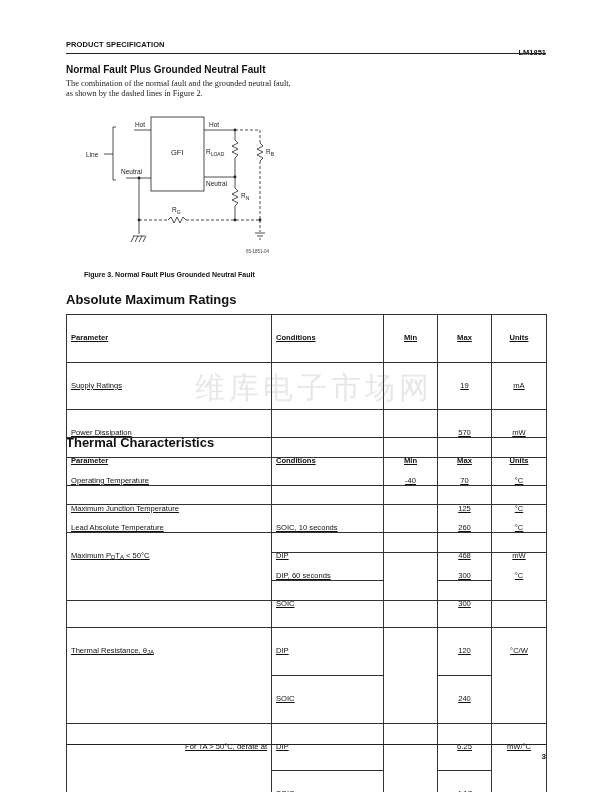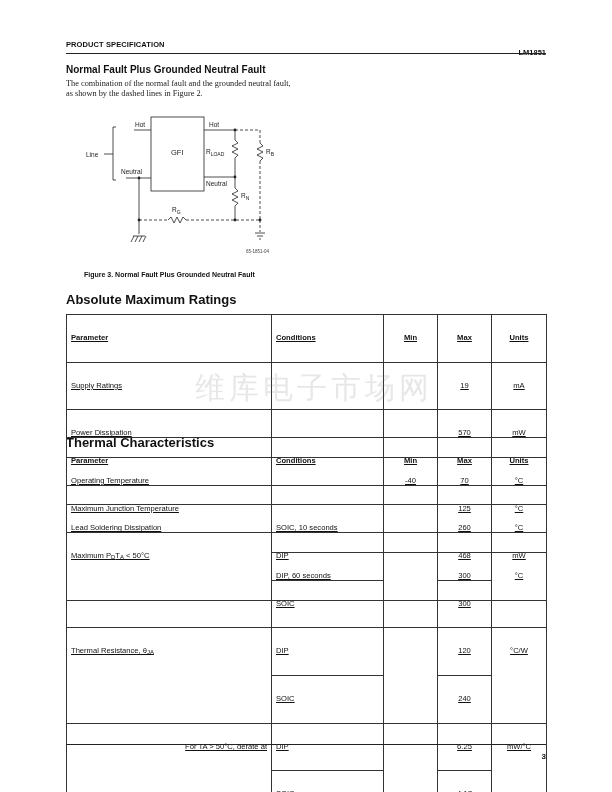--- a/index.html
+++ b/index.html
@@ -142,21 +142,21 @@
     <td class="c">mW</td>
   </tr>
   <tr>
     <td>Operating Temperature</td>
     <td></td>
     <td class="c">-40</td>
     <td class="c">70</td>
     <td class="c">°C</td>
   </tr>
   <tr>
-    <td rowspan="2" style="vertical-align:top;">Lead Soldering Dissipation</td>
+    <td rowspan="2" style="vertical-align:top;">Lead Absolute Temperature</td>
     <td>SOIC, 10 seconds</td>
     <td class="c"></td>
     <td class="c">260</td>
     <td class="c">°C</td>
   </tr>
   <tr>
     <td>DIP, 60 seconds</td>
     <td class="c"></td>
     <td class="c">300</td>
     <td class="c">°C</td>

